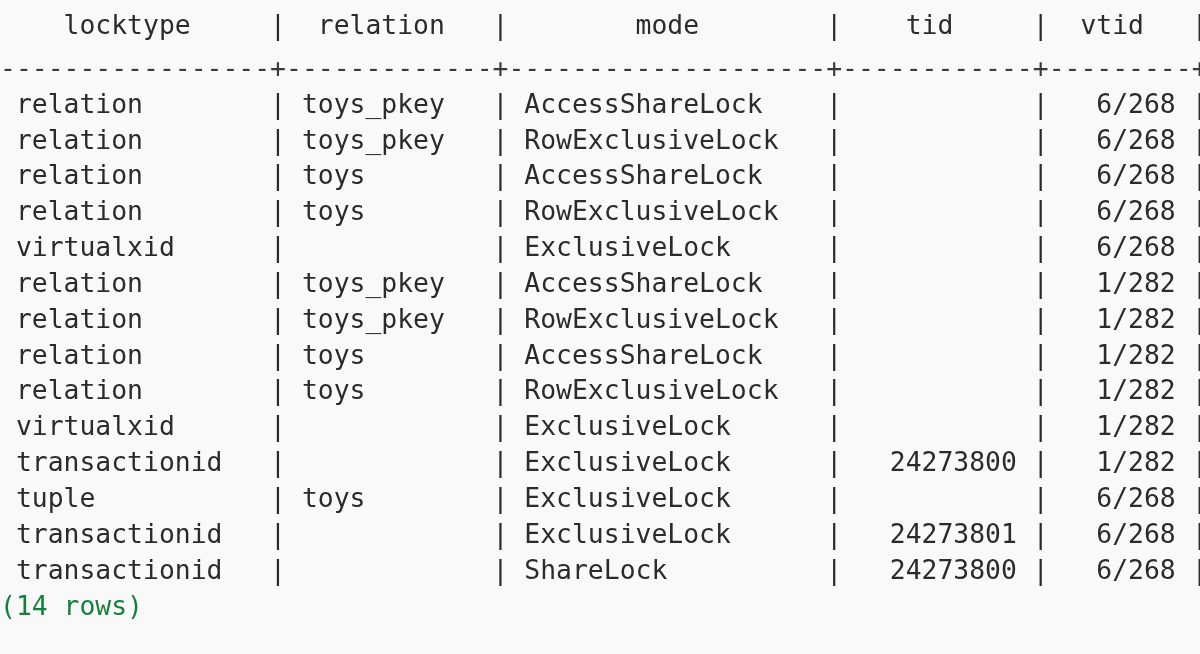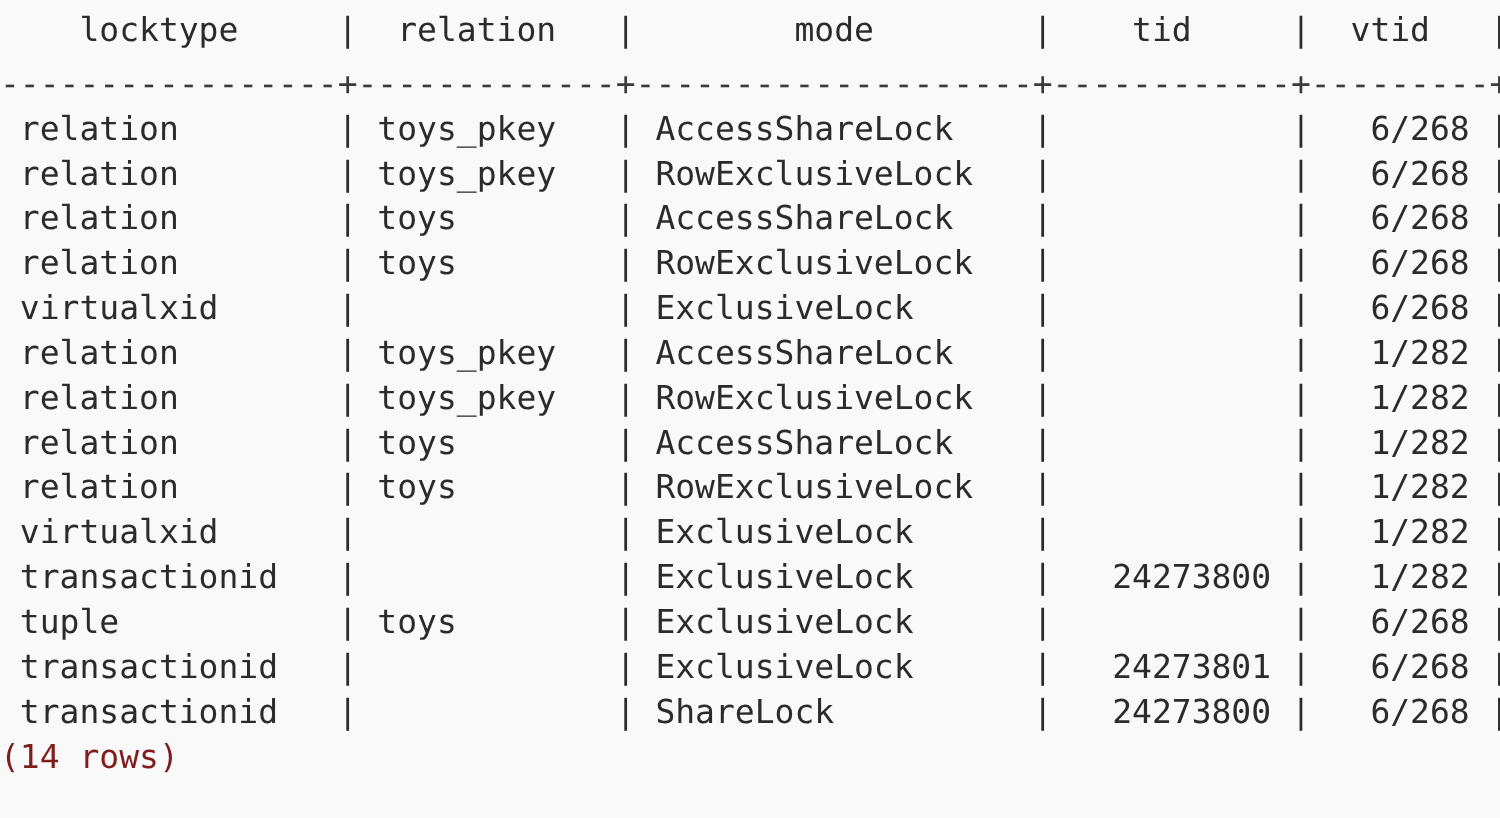--- a/index.html
+++ b/index.html
@@ -34,18 +34,18 @@
     line-height: 35.85px;
     font-family: "DejaVu Sans Mono", "Liberation Mono", monospace;
     font-size: 26.4px;
     color: #2b2b2b;
     margin: 0;
     padding: 0;
     display: block;
   }
   .term-line.first { padding-top: 7px; height: 42.85px; }
   .rule-line { color: #3a3a3a; }
-  .footer-line { color: #7f1d1d; }
+  .footer-line { color: #15803d; }
 </style>
 </head>
 <body>
 
 <div id="terminal"><div class="term-line first">    locktype     |  relation   |        mode        |    tid     |  vtid   |   pid   |</div><div class="term-line rule-line">-----------------+-------------+--------------------+------------+---------+---------+</div><div class="term-line"> relation        | toys_pkey   | AccessShareLock    |            |   6/268 |   45265 |</div><div class="term-line"> relation        | toys_pkey   | RowExclusiveLock   |            |   6/268 |   45265 |</div><div class="term-line"> relation        | toys        | AccessShareLock    |            |   6/268 |   45265 |</div><div class="term-line"> relation        | toys        | RowExclusiveLock   |            |   6/268 |   45265 |</div><div class="term-line"> virtualxid      |             | ExclusiveLock      |            |   6/268 |   45265 |</div><div class="term-line"> relation        | toys_pkey   | AccessShareLock    |            |   1/282 |   45263 |</div><div class="term-line"> relation        | toys_pkey   | RowExclusiveLock   |            |   1/282 |   45263 |</div><div class="term-line"> relation        | toys        | AccessShareLock    |            |   1/282 |   45263 |</div><div class="term-line"> relation        | toys        | RowExclusiveLock   |            |   1/282 |   45263 |</div><div class="term-line"> virtualxid      |             | ExclusiveLock      |            |   1/282 |   45263 |</div><div class="term-line"> transactionid   |             | ExclusiveLock      |   24273800 |   1/282 |   45263 |</div><div class="term-line"> tuple           | toys        | ExclusiveLock      |            |   6/268 |   45265 |</div><div class="term-line"> transactionid   |             | ExclusiveLock      |   24273801 |   6/268 |   45265 |</div><div class="term-line"> transactionid   |             | ShareLock          |   24273800 |   6/268 |   45265 |</div><div class="term-line footer-line">(14 rows)</div></div>
 
 </body></html>

